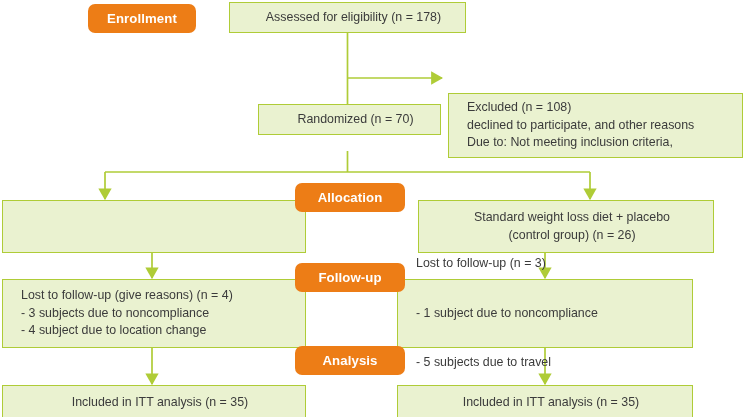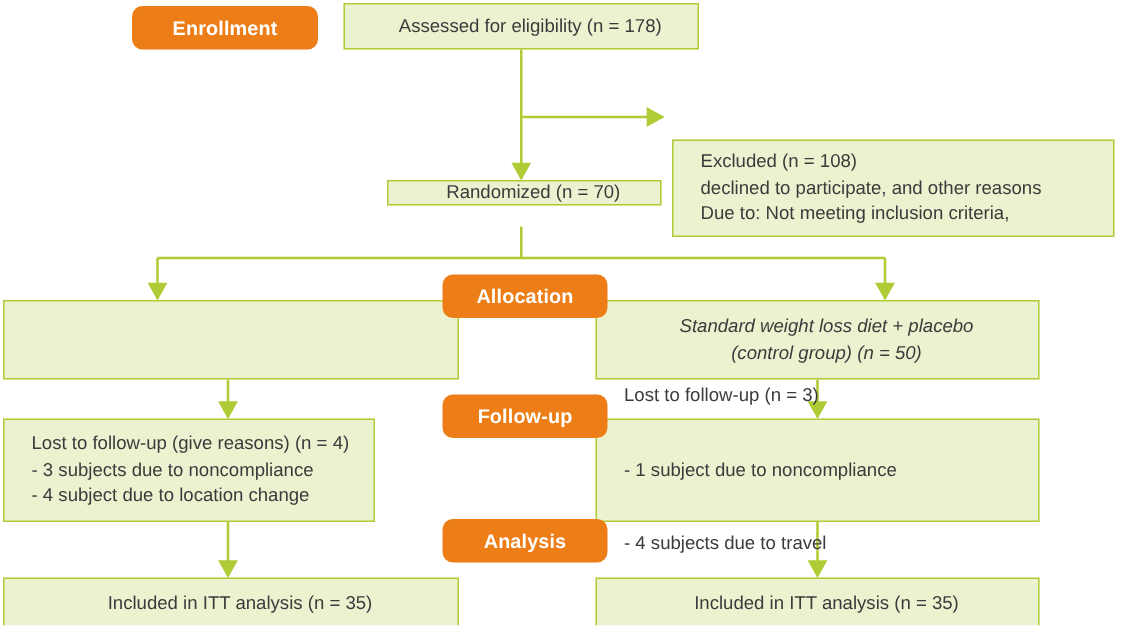--- a/index.html
+++ b/index.html
@@ -60,31 +60,31 @@
     font-size: 13.2px;
     font-weight: bold;
     display: flex;
     align-items: center;
     justify-content: center;
     z-index: 3;
     letter-spacing: 0.1px;
   }
 
   
-  #badge-enrollment { left: 88px;  top: 4px;   width: 124px; height: 29px; }
+  #badge-enrollment { left: 88px;  top: 4px;   width: 108px; height: 29px; }
   #badge-allocation { left: 295px; top: 183px; width: 110px; height: 29px; }
   #badge-followup   { left: 295px; top: 263px; width: 110px; height: 29px; }
   #badge-analysis   { left: 295px; top: 346px; width: 110px; height: 29px; }
 
   #node-assessed    { left: 229px; top: 2px;   width: 237px; height: 31px; }
   #node-excluded    { left: 448px; top: 45px;  width: 295px; height: 65px; margin-top: 48px; }
-  #node-randomized  { left: 258px; top: 120px; width: 183px; height: 17px; }
+  #node-randomized  { left: 258px; top: 104px; width: 183px; height: 31px; }
   #node-alloc-left  { left: 2px;   top: 200px; width: 304px; height: 53px; }
-  #node-alloc-right { left: 397px; top: 200px; width: 296px; height: 53px; font-style: italic; }
-  #node-fu-left     { left: 2px;   top: 279px; width: 248px; height: 69px; }
+  #node-alloc-right { left: 418px; top: 200px; width: 296px; height: 53px; }
+  #node-fu-left     { left: 2px;   top: 279px; width: 304px; height: 69px; }
   #node-fu-right    { left: 397px; top: 279px; width: 296px; height: 69px; gap: 32px; }
   #node-ana-left    { left: 2px;   top: 385px; width: 304px; height: 36px; }
   #node-ana-right   { left: 397px; top: 385px; width: 296px; height: 36px; }
 </style>
 </head>
 <body>
 
 <div id="diagram">
 
   <svg id="connectors" viewBox="0 0 748 417" width="748" height="417" aria-hidden="true">
@@ -143,33 +143,33 @@
 
   <div class="node center" id="node-randomized">
     <span class="line">Randomized (n = 70)</span>
   </div>
 
   <div class="node center" id="node-alloc-left">
   </div>
 
   <div class="node center" id="node-alloc-right">
     <span class="line">Standard weight loss diet + placebo</span>
-    <span class="line">(control group) (n = 50)</span>
+    <span class="line">(control group) (n = 26)</span>
   </div>
 
   <div class="node left-align" id="node-fu-left">
     <span class="line">Lost to follow-up (give reasons) (n = 4)</span>
     <span class="line">- 3 subjects due to noncompliance</span>
     <span class="line">- 4 subject due to location change</span>
   </div>
 
   <div class="node left-align" id="node-fu-right">
     <span class="line">Lost to follow-up (n = 3)</span>
     <span class="line">- 1 subject due to noncompliance</span>
-    <span class="line">- 4 subjects due to travel</span>
+    <span class="line">- 5 subjects due to travel</span>
   </div>
 
   <div class="node center" id="node-ana-left">
     <span class="line">Included in ITT analysis (n = 35)</span>
   </div>
 
   <div class="node center" id="node-ana-right">
     <span class="line">Included in ITT analysis (n = 35)</span>
   </div>
 

